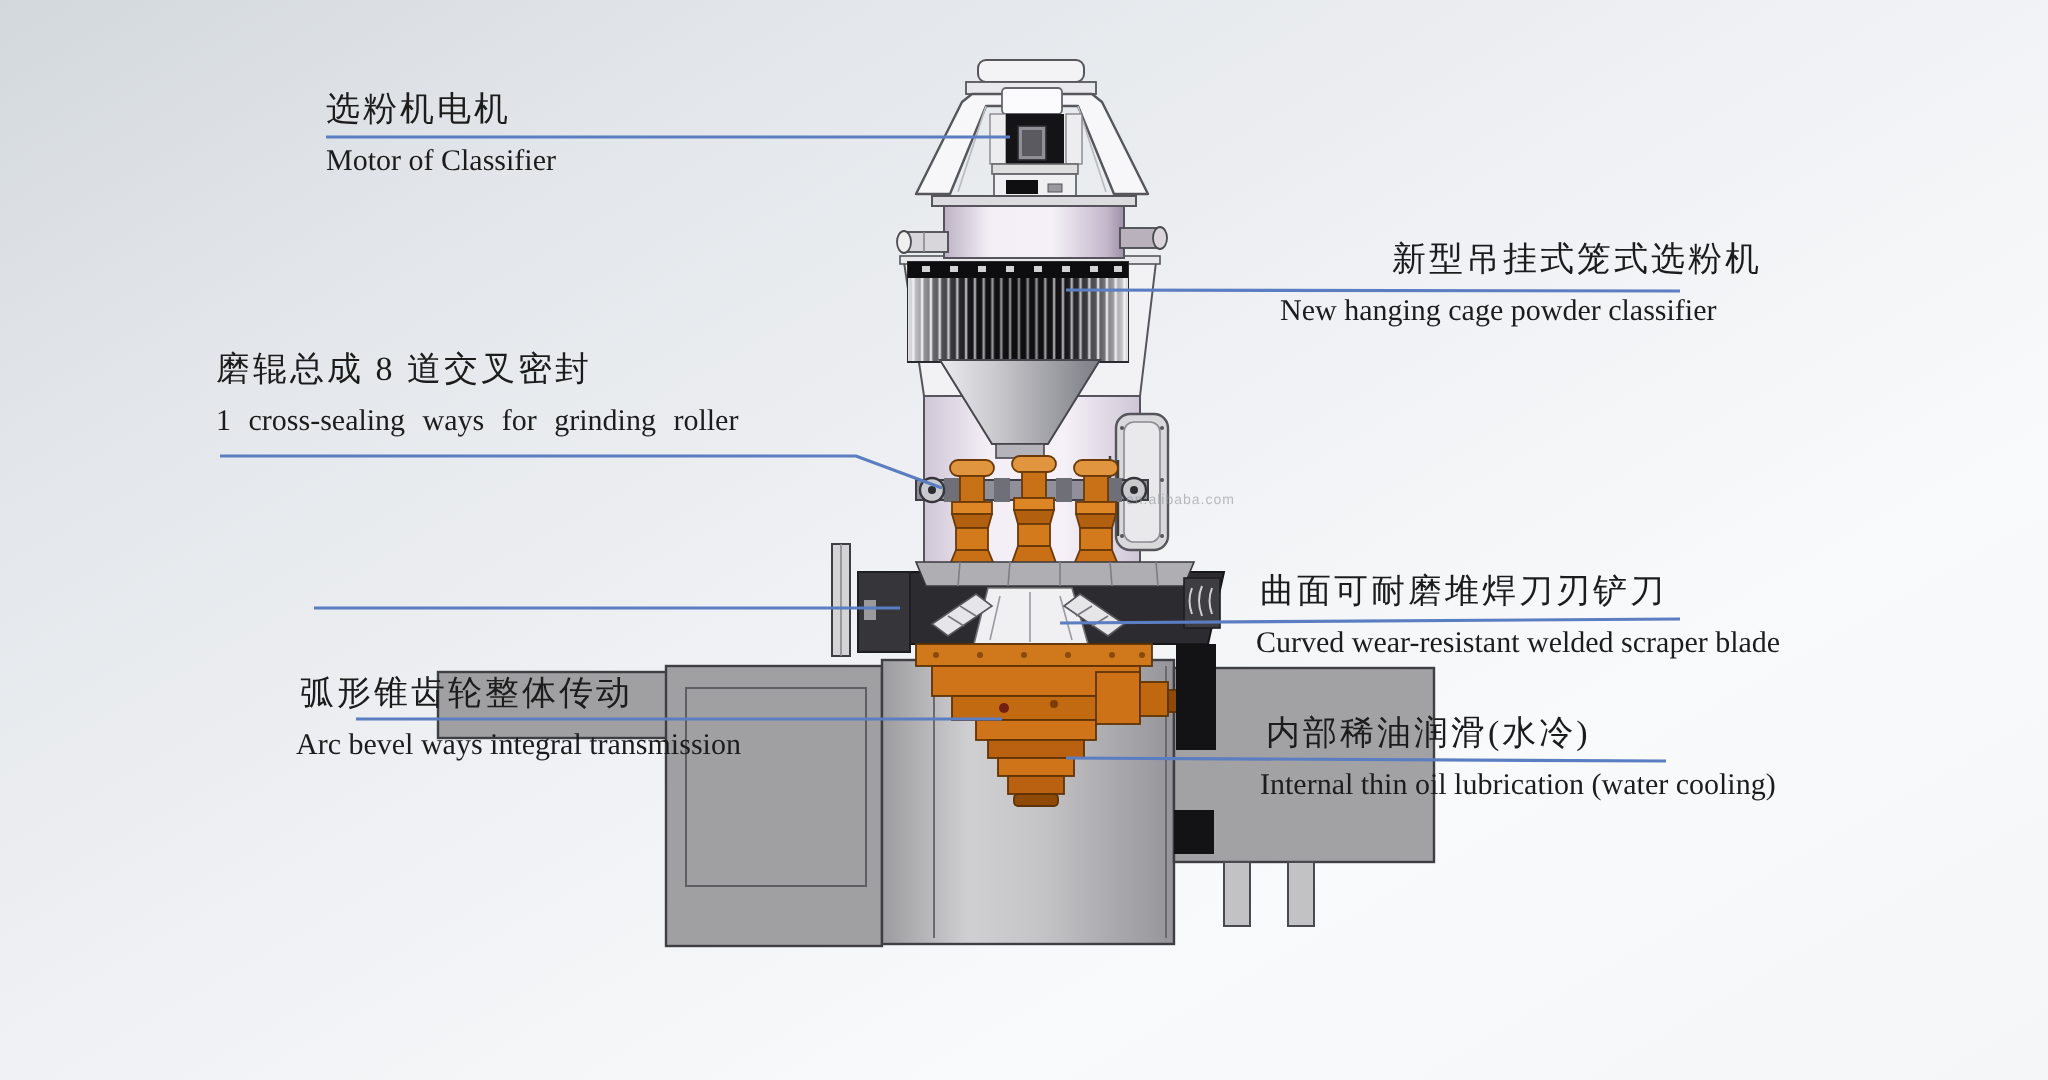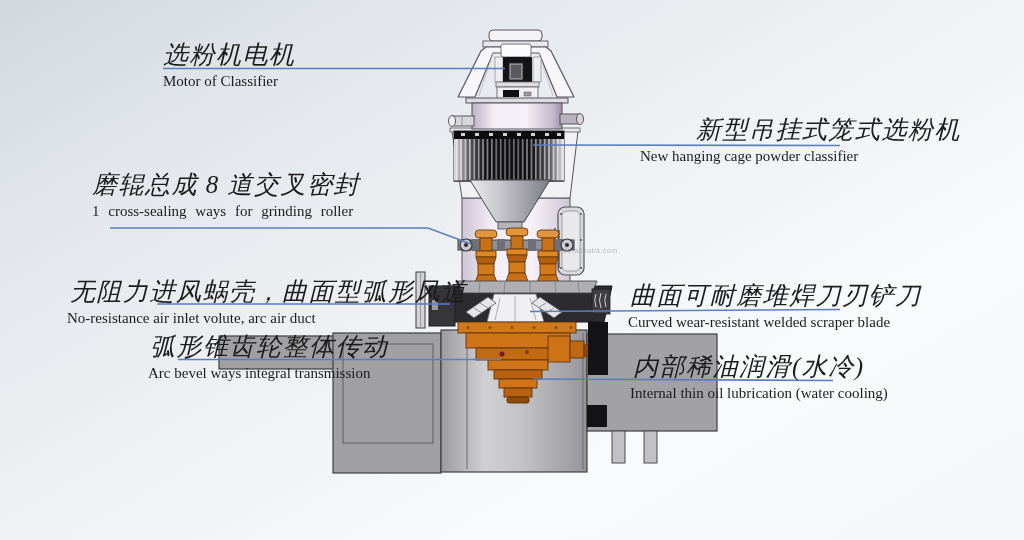--- a/index.html
+++ b/index.html
@@ -3,27 +3,27 @@
 <meta charset="utf-8">
 <style>
   html,body{margin:0;padding:0;}
   .stage{
     position:relative;width:1024px;height:540px;overflow:hidden;
     background:linear-gradient(150deg,#d3d8dd 0%,#e2e6ea 20%,#eef0f3 45%,#f9fafb 72%,#f5f6f7 100%);
     font-family:"Liberation Serif","DejaVu Serif",serif;color:#1c1c1c;
   }
   .machine-svg{position:absolute;left:0;top:0;}
   .label{position:absolute;white-space:nowrap;}
-  .label .zh{font-size:25px;line-height:27px;letter-spacing:1.5px;font-style:italic;}
+  .label .zh{font-size:17px;line-height:27px;letter-spacing:1.5px;}
   .label .en{font-size:15px;line-height:27px;}
   .label .en.justified{word-spacing:5px;}
   .lbl-motor{left:163px;top:41px;}
   .lbl-classifier{left:640px;top:116px;}
   .lbl-classifier .zh{padding-left:8px;margin-left:48px;}
-  .lbl-roller{left:92px;top:171px;}
+  .lbl-roller{left:108px;top:171px;}
   .lbl-air{left:67px;top:278px;}
   .lbl-air .zh{padding-left:3px;}
   .lbl-bevel{left:148px;top:333px;}
   .lbl-bevel .zh{padding-left:2px;}
   .lbl-scraper{left:628px;top:282px;}
   .lbl-scraper .zh{padding-left:2px;}
   .lbl-lube{left:630px;top:353px;}
   .lbl-lube .zh{padding-left:3px;}
   .watermark{
     position:absolute;left:563px;top:247px;font-family:"Liberation Sans","DejaVu Sans",sans-serif;
@@ -290,24 +290,20 @@
   <div class="label lbl-classifier">
     <div class="zh">新型吊挂式笼式选粉机</div>
     <div class="en">New hanging cage powder classifier</div>
   </div>
 
   <div class="label lbl-roller">
     <div class="zh">磨辊总成 8 道交叉密封</div>
     <div class="en justified">1 cross-sealing ways for grinding roller</div>
   </div>
 
-  <div class="label lbl-air">
-    <div class="zh">无阻力进风蜗壳，曲面型弧形风道</div>
-    <div class="en">No-resistance air inlet volute, arc air duct</div>
-  </div>
 
   <div class="label lbl-bevel">
     <div class="zh">弧形锥齿轮整体传动</div>
     <div class="en">Arc bevel ways integral transmission</div>
   </div>
 
   <div class="label lbl-scraper">
     <div class="zh">曲面可耐磨堆焊刀刃铲刀</div>
     <div class="en">Curved wear-resistant welded scraper blade</div>
   </div>

